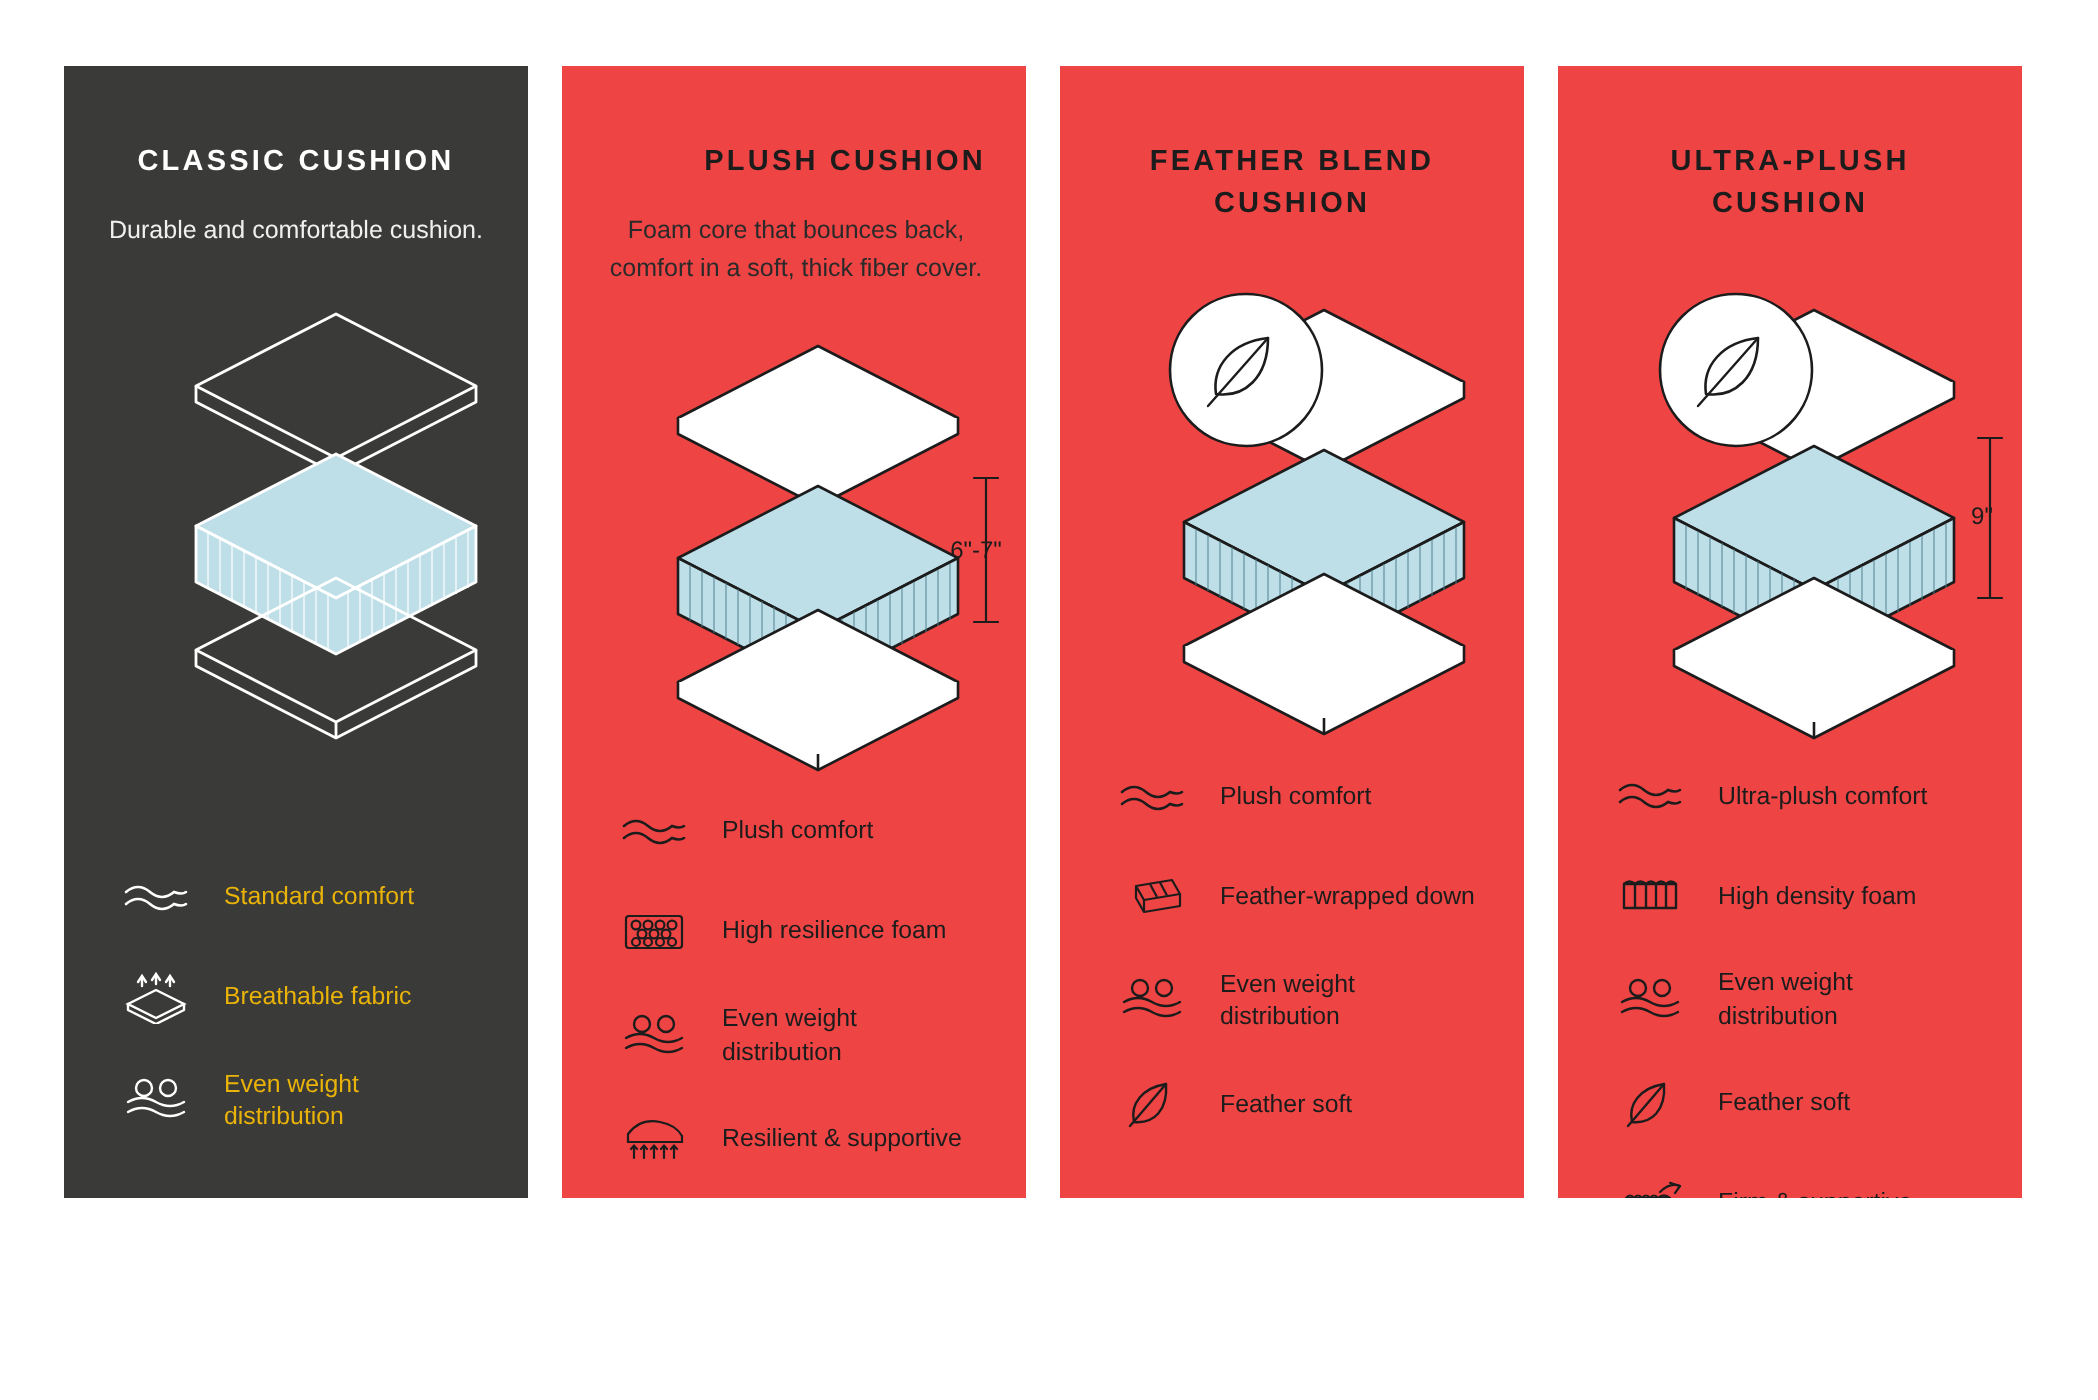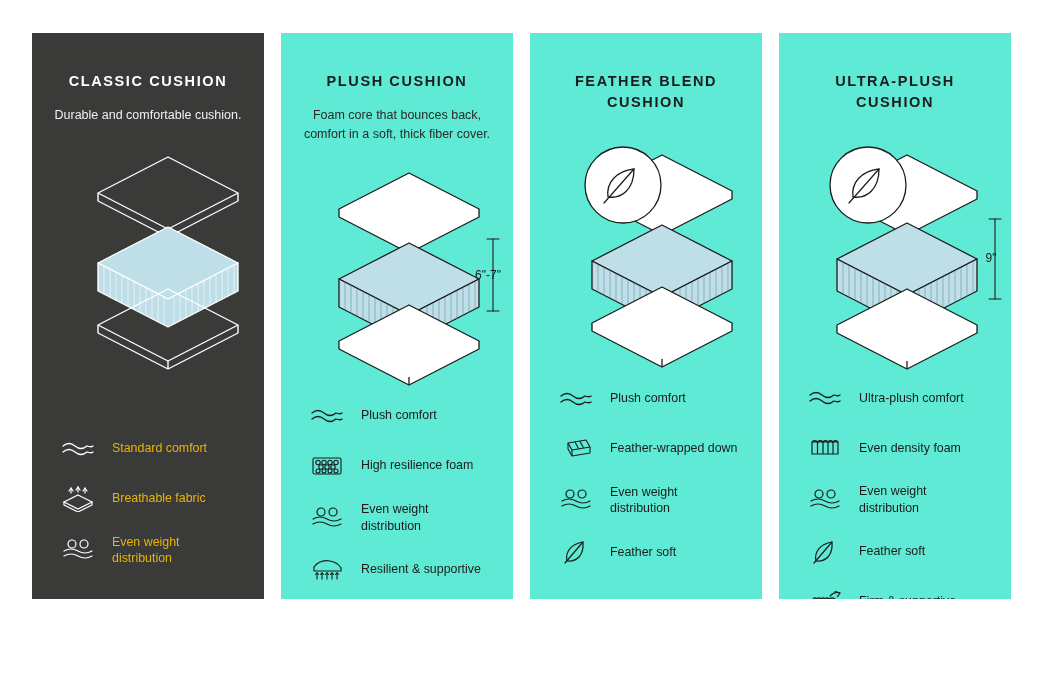--- a/index.html
+++ b/index.html
@@ -32,22 +32,23 @@
     flex-direction: column;
     align-items: center;
     padding: 38px 20px 20px 20px;
     overflow: hidden;
   }
   .panel.dark {
     background: #3a3a38;
     color: #ffffff;
   }
   .panel.light {
-    background: #5eead4;
+    background: #ef4444;
     color: #1c1c1c;
+    align-items: flex-end;
   }
   .panel-title {
     font-size: 14.5px;
     font-weight: bold;
     letter-spacing: 1.6px;
     text-align: center;
     line-height: 1.45;
     margin: 0 0 14px 0;
     text-transform: uppercase;
   }
@@ -489,21 +490,21 @@
               <path d="M15 5 L15 17"></path>
               <path d="M20 5 L20 17"></path>
               <path d="M25 5 L25 17"></path>
             <path d="M4 5 Q6.7 2.5 9.5 5"></path>
               <path d="M9.5 5 Q12.2 2.5 15 5"></path>
               <path d="M15 5 Q17.5 2.5 20 5"></path>
               <path d="M20 5 Q22.5 2.5 25 5"></path>
               <path d="M25 5 Q27.5 2.5 30 5"></path>
           </svg>
         </span>
-        <span class="lbl">Even density foam</span>
+        <span class="lbl">High density foam</span>
       </div>
       <div class="feature">
         <span class="ic">
           <svg width="34" height="24" viewBox="0 0 34 24" fill="none" stroke="#1c1c1c" stroke-width="1.2" stroke-linecap="round">
             <circle cx="11" cy="6" r="4"></circle>
             <circle cx="23" cy="6" r="4"></circle>
             <path d="M3 13 Q10 9 17 13 T31 13"></path>
             <path d="M3 18 Q10 14 17 18 T31 18"></path>
           </svg>
         </span>

